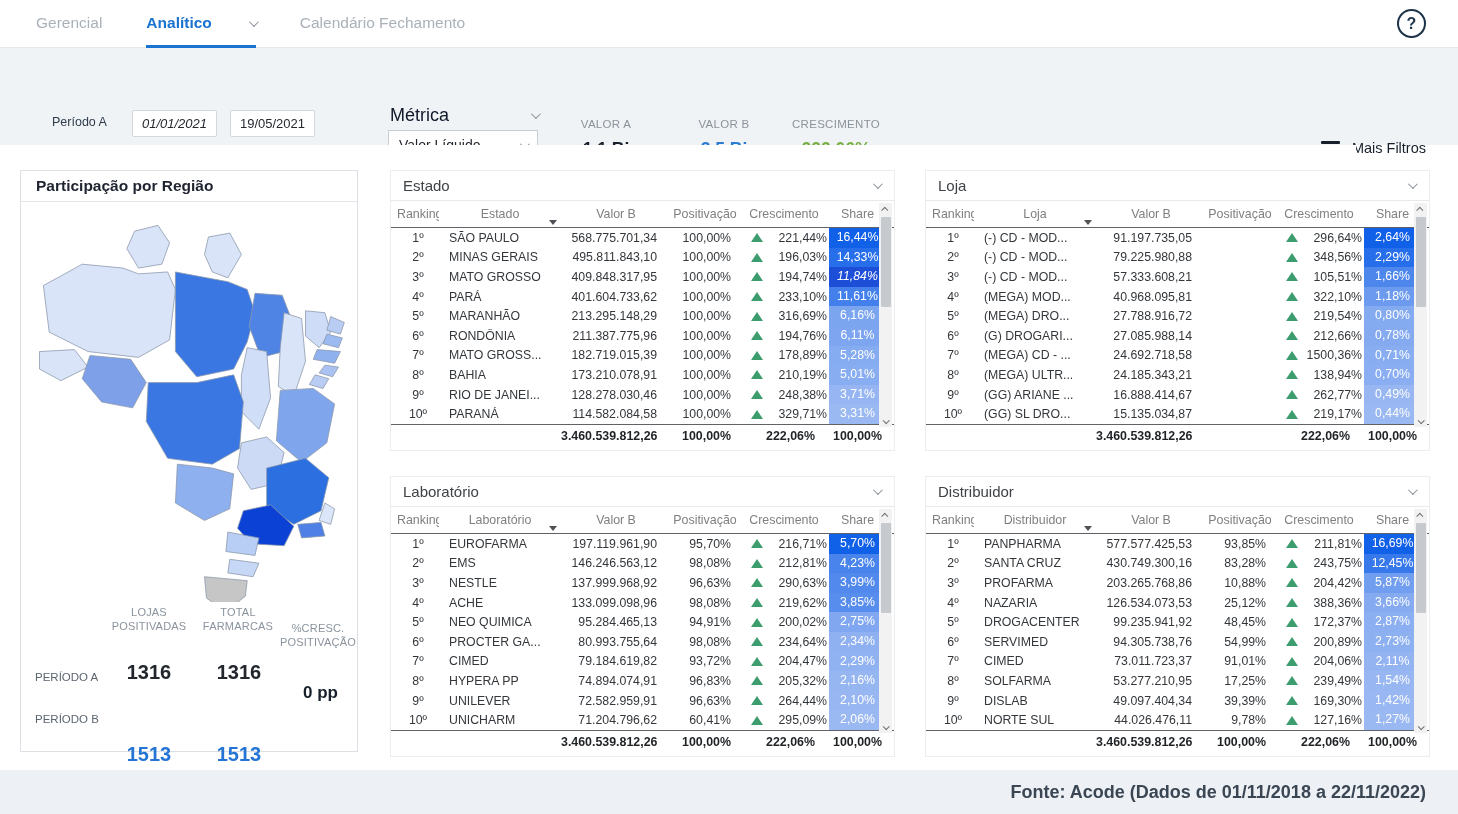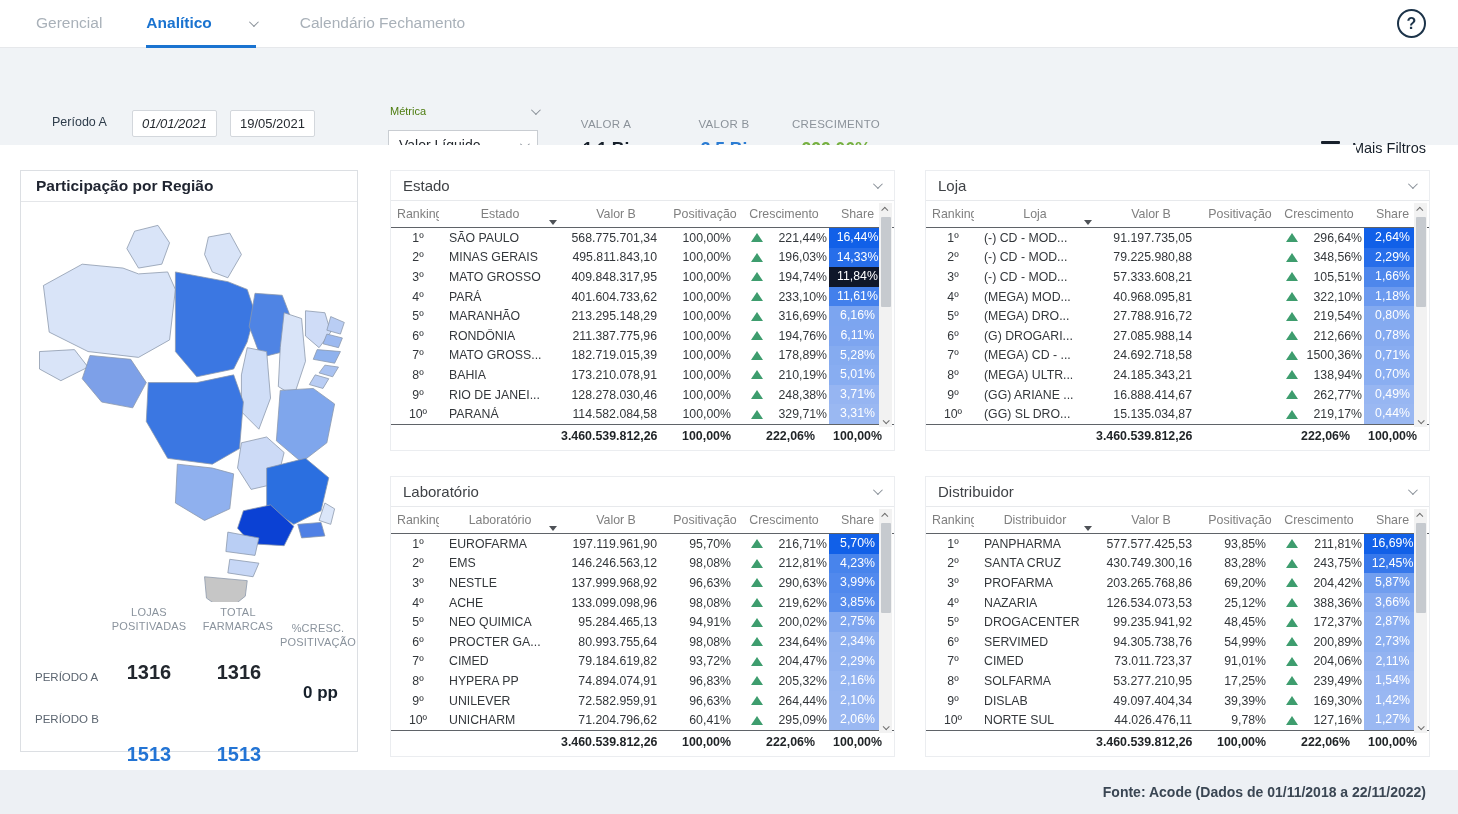--- a/index.html
+++ b/index.html
@@ -13,21 +13,21 @@
 
   
   .chev { display:inline-block; width:7px; height:7px; border-right:1.4px solid #8a9199; border-bottom:1.4px solid #8a9199; transform:rotate(45deg) translateY(-2px); }
 
   
   .filterbar { position:absolute; left:0; top:48px; width:1458px; height:97px; background:#f0f3f6; }
   .plabel { position:absolute; font-size:12.5px; }
   .plabel.a { left:52px; top:67px; color:#2e3c4b; }
   .plabel.b { left:52px; top:111px; color:#2b7cd3; }
   .dinput { position:absolute; width:85px; height:27px; background:#fff; border:1px solid #d3d7dc; border-radius:2px; font-size:13px; color:#252a30; text-align:center; font-family:inherit; }
-  .metrica-label { position:absolute; left:390px; top:57px; font-size:11px; color:#4d7c0f; width:148px; display:flex; justify-content:space-between; align-items:center; }
+  .metrica-label { position:absolute; left:390px; top:57px; font-size:18px; color:#0f172a; width:148px; display:flex; justify-content:space-between; align-items:center; }
   .metrica-select { position:absolute; left:388px; top:82px; width:150px; height:30px; background:#fff; border:1px solid #c9cdd2; display:flex; align-items:center; justify-content:space-between; padding:0 10px; font-size:14px; color:#252a30; cursor:pointer; }
   .kpi { position:absolute; text-align:center; }
   .kpi .klabel { font-size:11.5px; color:#8b929a; letter-spacing:.3px; }
   .kpi .kvalue { font-size:17.5px; font-weight:bold; margin-top:9px; color:#17202b; }
   .kpi.va { left:568px; top:70px; width:76px; }
   .kpi.vb { left:686px; top:70px; width:76px; }
   .kpi.cr { left:784px; top:70px; width:104px; }
   .kpi.vb .kvalue { color:#2b7cd3; }
   .mais-filtros { position:absolute; right:32px; top:92px; display:flex; align-items:center; gap:11px; font-size:14.5px; color:#17202b; cursor:pointer; }
   .filter-icon { display:flex; flex-direction:column; gap:3px; align-items:center; width:20px; }
@@ -72,21 +72,21 @@
   .trow-total .td { color:#1f2326; font-size:12.4px; }
   .vscroll { position:absolute; right:2px; top:32px; width:13px; height:224px; background:#f2f2f2; }
   .vs-arrow { position:absolute; left:0; width:13px; height:12px; display:flex; align-items:center; justify-content:center; cursor:pointer; }
   .vs-arrow .chev { width:5px; height:5px; border-color:#6f6f6f; }
   .vs-arrow.up { top:0; } .vs-arrow.up .chev { transform:rotate(-135deg) translateY(-1px); }
   .vs-arrow.down { bottom:0; } .vs-arrow.down .chev { transform:rotate(45deg) translateY(-1px); }
   .vs-thumb { position:absolute; left:1.5px; top:14px; width:10px; height:90px; background:#c6cacf; border-radius:1px; cursor:grab; }
 
   
   .footer { position:absolute; left:0; top:770px; width:1458px; height:44px; background:#edf0f4; display:flex; align-items:center; justify-content:flex-end; padding-right:32px; }
-  .footer .src { font-size:14px; font-weight:bold; color:#3a4653; }
+  .footer .src { font-size:18px; font-weight:bold; color:#3a4653; }
 </style>
 </head>
 <body>
 
 <div class="topbar">
   <div class="tab">Gerencial</div>
   <div class="tab active">
     <span>Analítico</span>
     <span class="chev"></span>
   </div>
@@ -223,21 +223,21 @@
         </div>
         <div class="tr">
           <div class="td c-rank">3º</div>
           <div class="td c-name">MATO GROSSO</div>
           <div class="td c-val">409.848.317,95</div>
           <div class="td c-pos">100,00%</div>
           <div class="td c-cresc">
             <span class="tri-up"></span>
             <span class="v">194,74%</span>
           </div>
-          <div class="td c-share" style="background: #0f172a;">11,84%</div>
+          <div class="td c-share" style="background: #1d4ed8; font-style: italic;">11,84%</div>
         </div>
         <div class="tr">
           <div class="td c-rank">4º</div>
           <div class="td c-name">PARÁ</div>
           <div class="td c-val">401.604.733,62</div>
           <div class="td c-pos">100,00%</div>
           <div class="td c-cresc">
             <span class="tri-up"></span>
             <span class="v">233,10%</span>
           </div>
@@ -656,21 +656,21 @@
           <div class="td c-cresc">
             <span class="tri-up"></span>
             <span class="v">243,75%</span>
           </div>
           <div class="td c-share" style="background: rgb(55, 120, 235);">12,45%</div>
         </div>
         <div class="tr">
           <div class="td c-rank">3º</div>
           <div class="td c-name">PROFARMA</div>
           <div class="td c-val">203.265.768,86</div>
-          <div class="td c-pos">69,20%</div>
+          <div class="td c-pos">10,88%</div>
           <div class="td c-cresc">
             <span class="tri-up"></span>
             <span class="v">204,42%</span>
           </div>
           <div class="td c-share" style="background: rgb(113, 158, 239);">5,87%</div>
         </div>
         <div class="tr">
           <div class="td c-rank">4º</div>
           <div class="td c-name">NAZARIA</div>
           <div class="td c-val">126.534.073,53</div>

